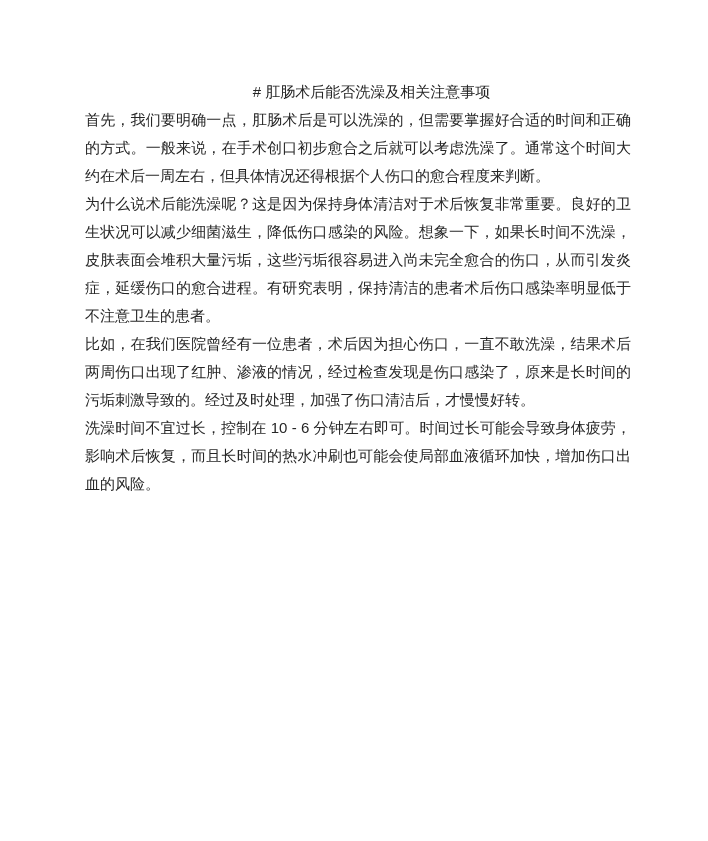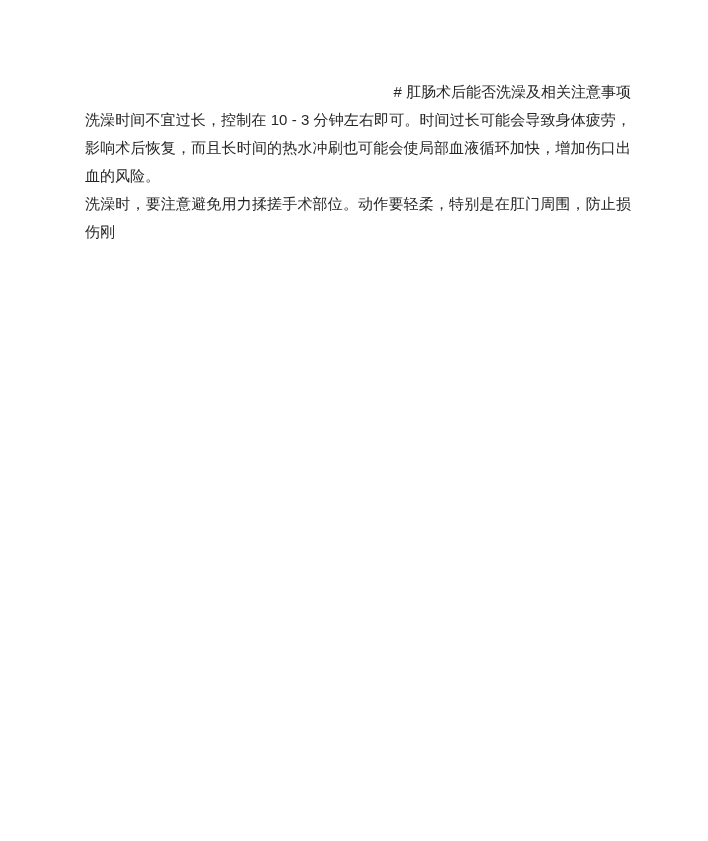--- a/index.html
+++ b/index.html
@@ -24,23 +24,25 @@
     line-height: 28px;
     text-align: justify;
     letter-spacing: 0;
   }
   .doc-page p {
     margin: 0;
     padding: 0;
   }
   .doc-title {
     text-indent: 27px;
-    text-align: right;
+    text-align: center;
   }
 </style>
 </head>
 <body>
 
 <main class="doc-page">
   <p class="doc-title"># 肛肠术后能否洗澡及相关注意事项</p>
-  <p>洗澡时间不宜过长，控制在 10 - 3 分钟左右即可。时间过长可能会导致身体疲劳，影响术后恢复，而且长时间的热水冲刷也可能会使局部血液循环加快，增加伤口出血的风险。</p>
-  <p>洗澡时，要注意避免用力揉搓手术部位。动作要轻柔，特别是在肛门周围，防止损伤刚</p>
+  <p>首先，我们要明确一点，肛肠术后是可以洗澡的，但需要掌握好合适的时间和正确的方式。一般来说，在手术创口初步愈合之后就可以考虑洗澡了。通常这个时间大约在术后一周左右，但具体情况还得根据个人伤口的愈合程度来判断。</p>
+  <p>为什么说术后能洗澡呢？这是因为保持身体清洁对于术后恢复非常重要。良好的卫生状况可以减少细菌滋生，降低伤口感染的风险。想象一下，如果长时间不洗澡，皮肤表面会堆积大量污垢，这些污垢很容易进入尚未完全愈合的伤口，从而引发炎症，延缓伤口的愈合进程。有研究表明，保持清洁的患者术后伤口感染率明显低于不注意卫生的患者。</p>
+  <p>比如，在我们医院曾经有一位患者，术后因为担心伤口，一直不敢洗澡，结果术后两周伤口出现了红肿、渗液的情况，经过检查发现是伤口感染了，原来是长时间的污垢刺激导致的。经过及时处理，加强了伤口清洁后，才慢慢好转。</p>
+  <p>洗澡时间不宜过长，控制在 10 - 6 分钟左右即可。时间过长可能会导致身体疲劳，影响术后恢复，而且长时间的热水冲刷也可能会使局部血液循环加快，增加伤口出血的风险。</p>
 </main>
 
 </body></html>

